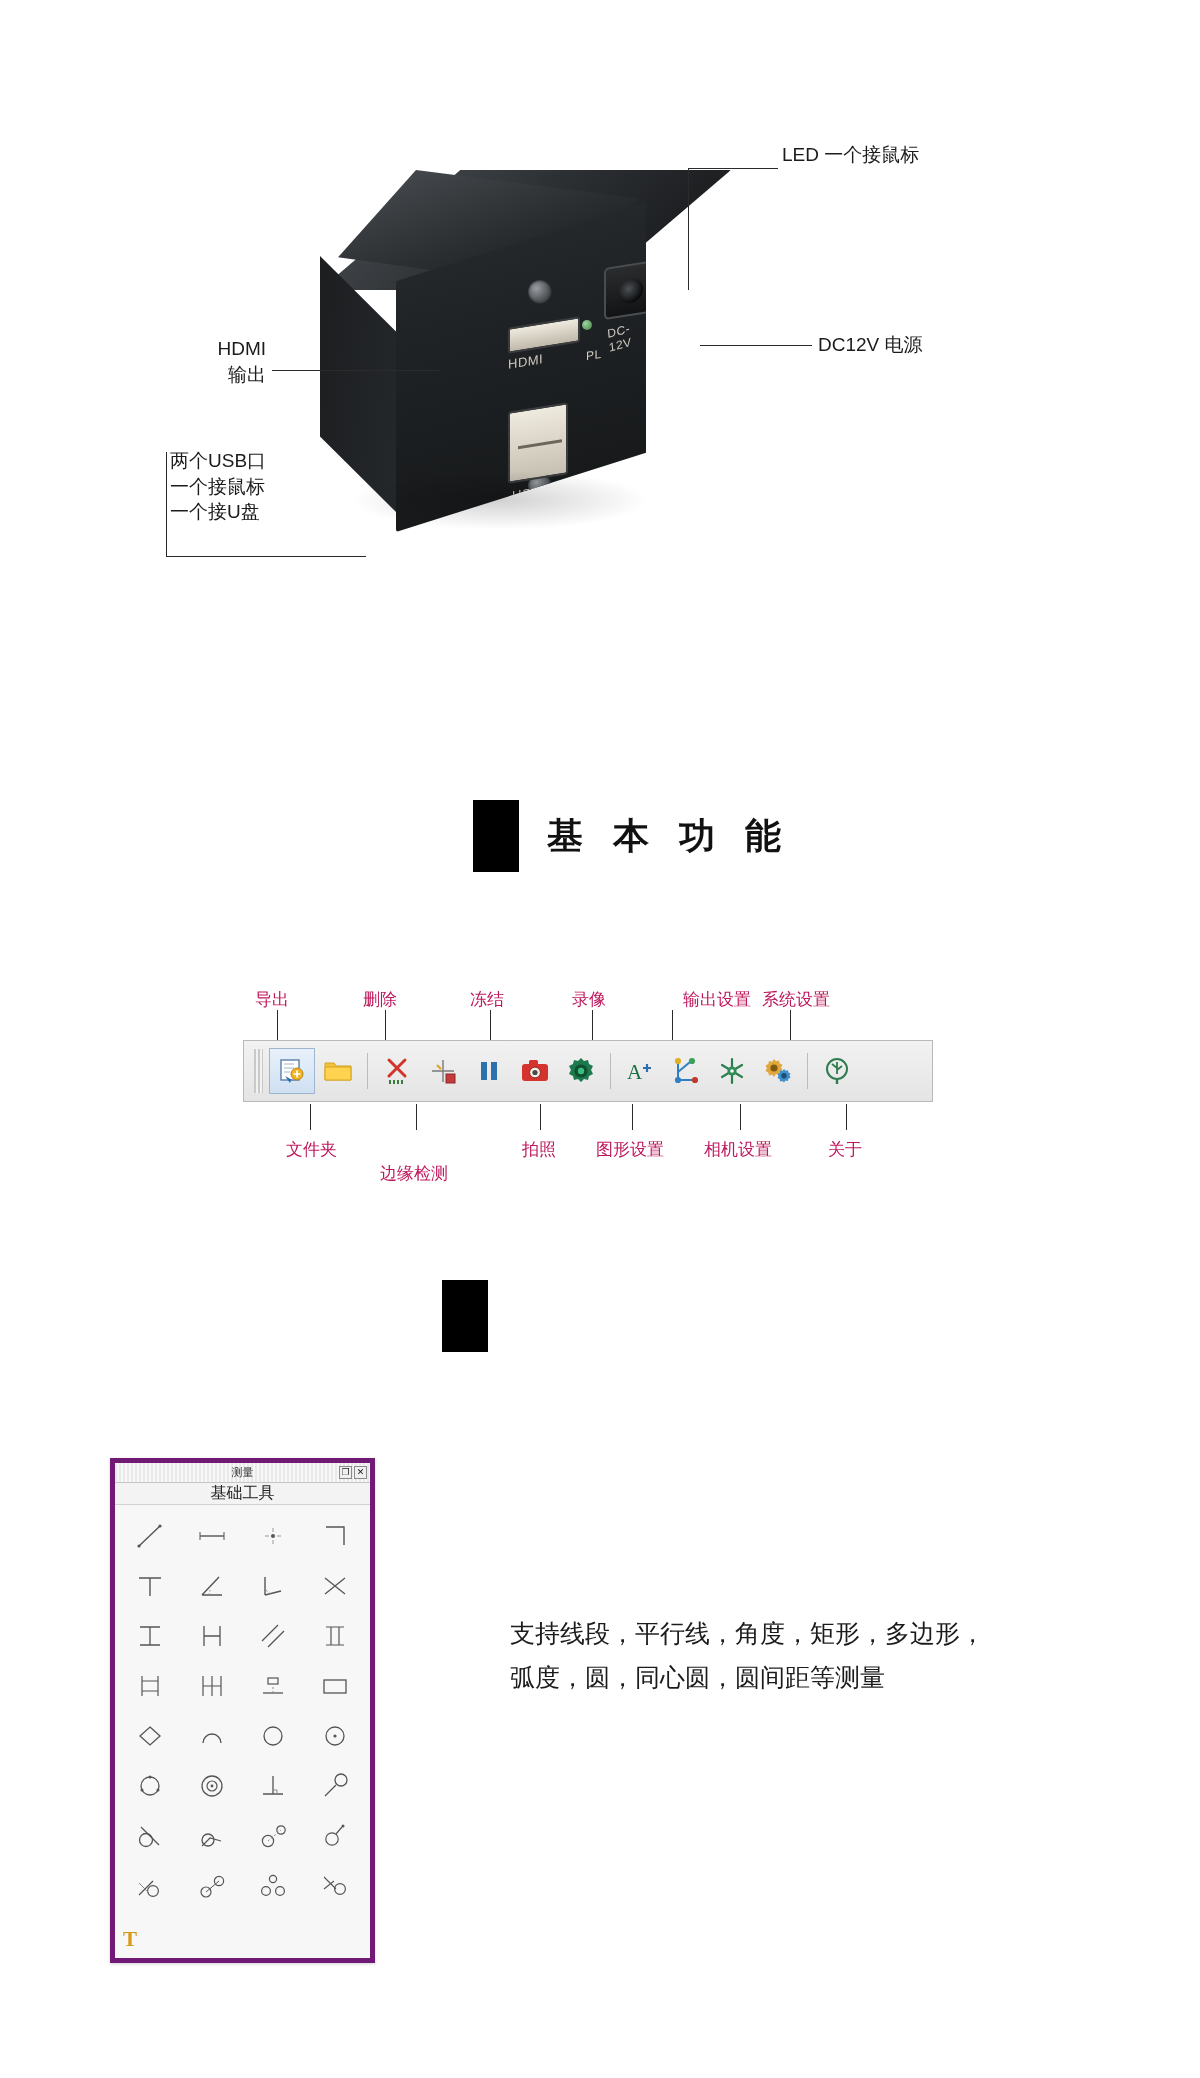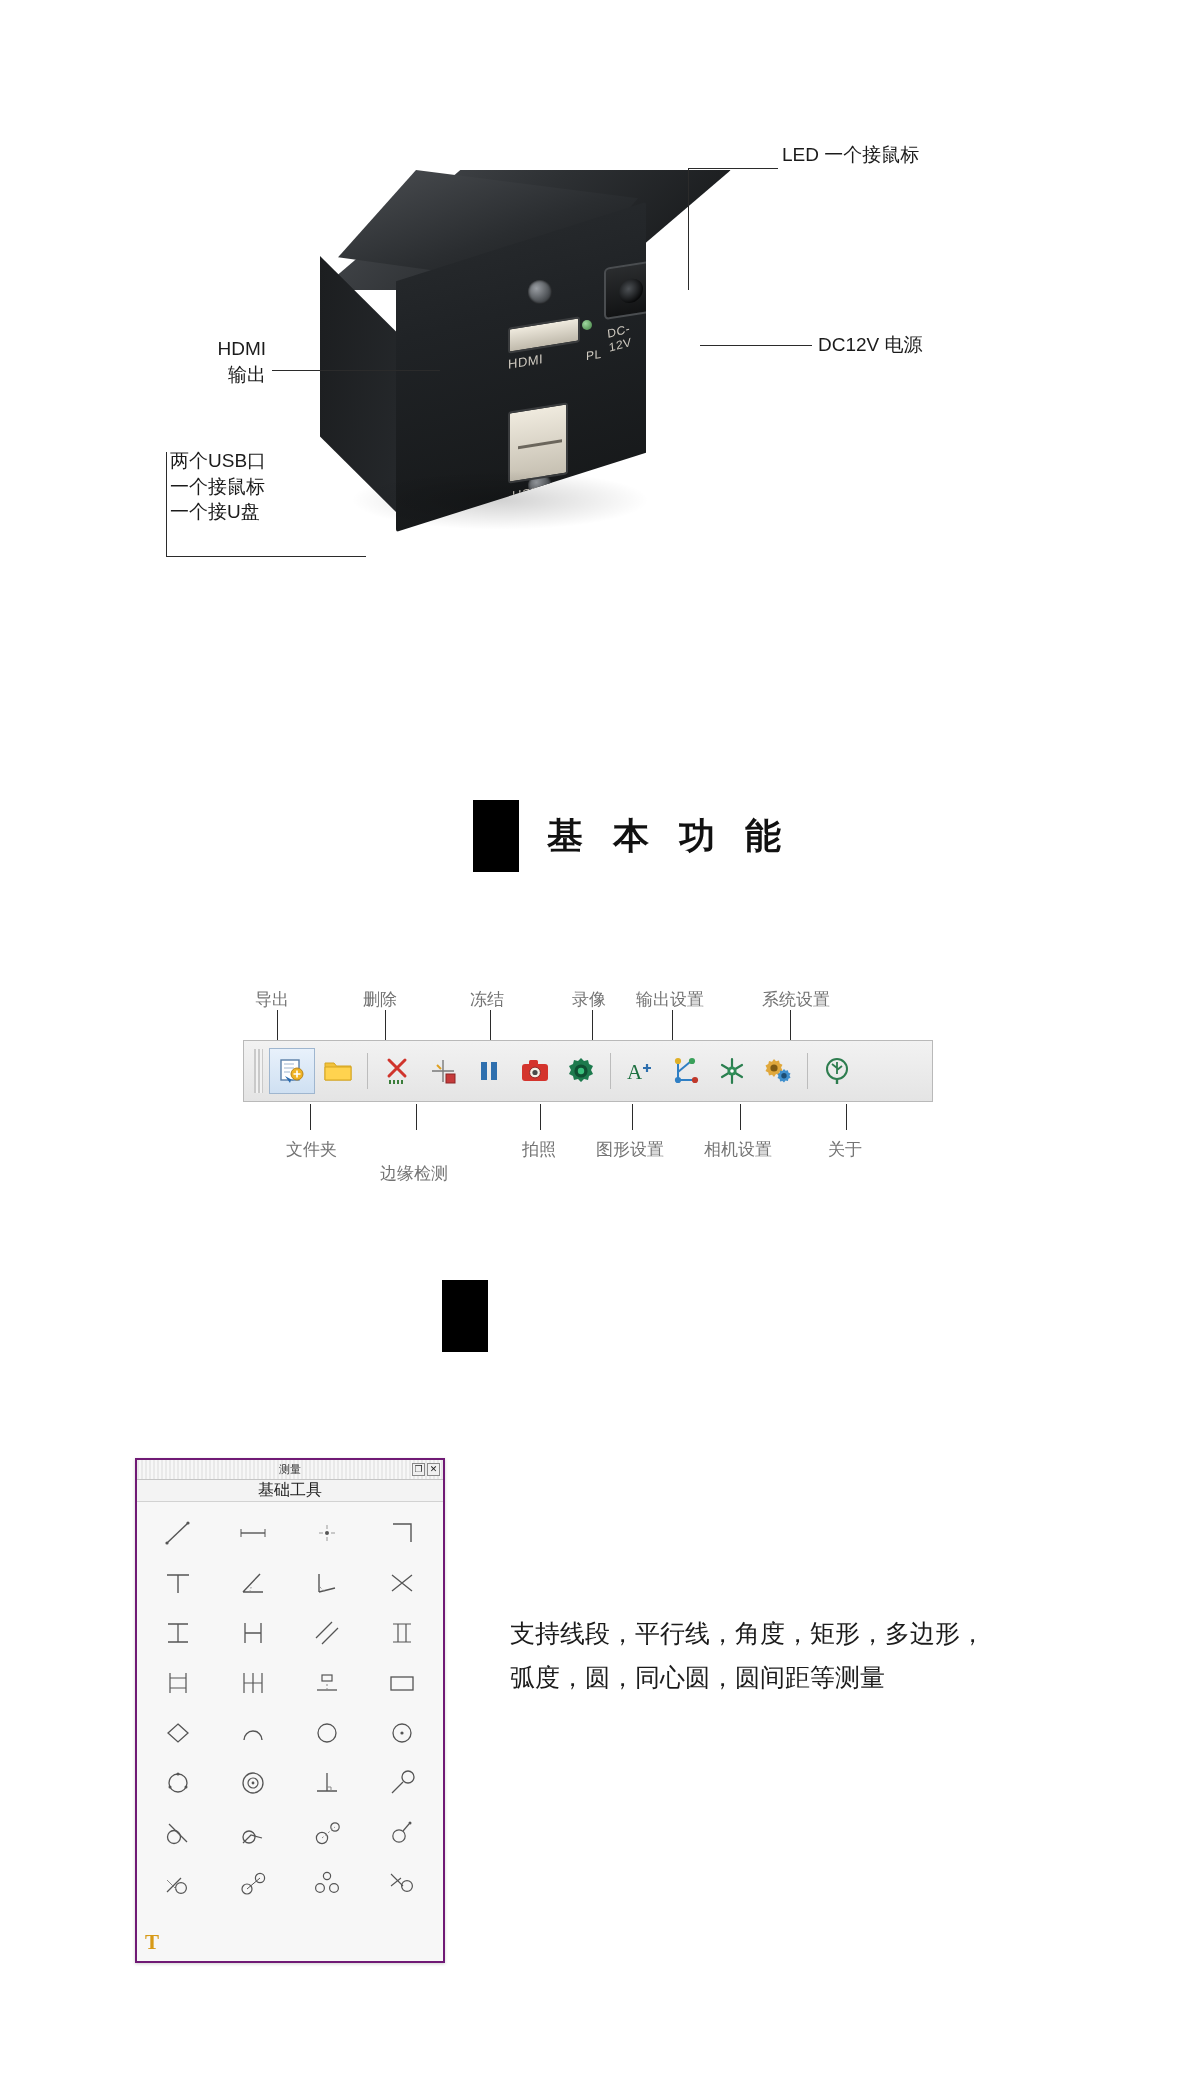--- a/index.html
+++ b/index.html
@@ -203,41 +203,41 @@
     background: linear-gradient(#e8f1fb,#cfe0f2);
   }
   .tb-sep {
     width: 1px; height: 36px;
     background: #bcbcbc;
     margin: 0 6px;
   }
   .tb-label {
     position: absolute;
     font-size: 17px;
-    color: #737373;
+    color: #be185d;
     white-space: nowrap;
   }
   .tick {
     position: absolute;
     width: 1px;
     background: #2b2b2b;
   }
 
   
   #measure-section {
     position: absolute;
     left: 0; top: 1400px;
     width: 1200px; height: 678px;
   }
   .mpanel {
     position: absolute;
-    left: 135px; top: 58px;
-    width: 310px; height: 505px;
+    left: 110px; top: 58px;
+    width: 265px; height: 505px;
     background: #f7f7f7;
-    border: 2px solid #701a75;
+    border: 5px solid #701a75;
     box-shadow: 0 1px 3px rgba(0,0,0,0.18);
   }
   .mpanel-title {
     height: 20px;
     background: repeating-linear-gradient(90deg,#e9e9e9 0 2px,#f7f7f7 2px 4px);
     border-bottom: 1px solid #c5c5c5;
     display: flex; align-items: center; justify-content: center;
     position: relative;
     font-size: 11px; color: #333;
   }
@@ -338,21 +338,21 @@
     <div class="sec-bar"></div>
     <div class="sec-title">基 本 功 能</div>
   </div>
 
   <div id="toolbar-section">
 
     <div class="tb-label" style="left:255px; top:58px;">导出</div>
     <div class="tb-label" style="left:363px; top:58px;">删除</div>
     <div class="tb-label" style="left:470px; top:58px;">冻结</div>
     <div class="tb-label" style="left:572px; top:58px;">录像</div>
-    <div class="tb-label" style="left:636px; top:58px;font-family:Liberation Serif, serif;">输出设置</div>
+    <div class="tb-label" style="left:683px; top:58px;font-family:Liberation Serif, serif;">输出设置</div>
     <div class="tb-label" style="left:762px; top:58px;">系统设置</div>
 
     <div class="tick" style="left:277px; top:80px; height:30px;"></div>
     <div class="tick" style="left:385px; top:80px; height:30px;"></div>
     <div class="tick" style="left:490px; top:80px; height:30px;"></div>
     <div class="tick" style="left:592px; top:80px; height:30px;"></div>
     <div class="tick" style="left:672px; top:80px; height:30px;"></div>
     <div class="tick" style="left:790px; top:80px; height:30px;"></div>
 
     <div class="toolbar">

